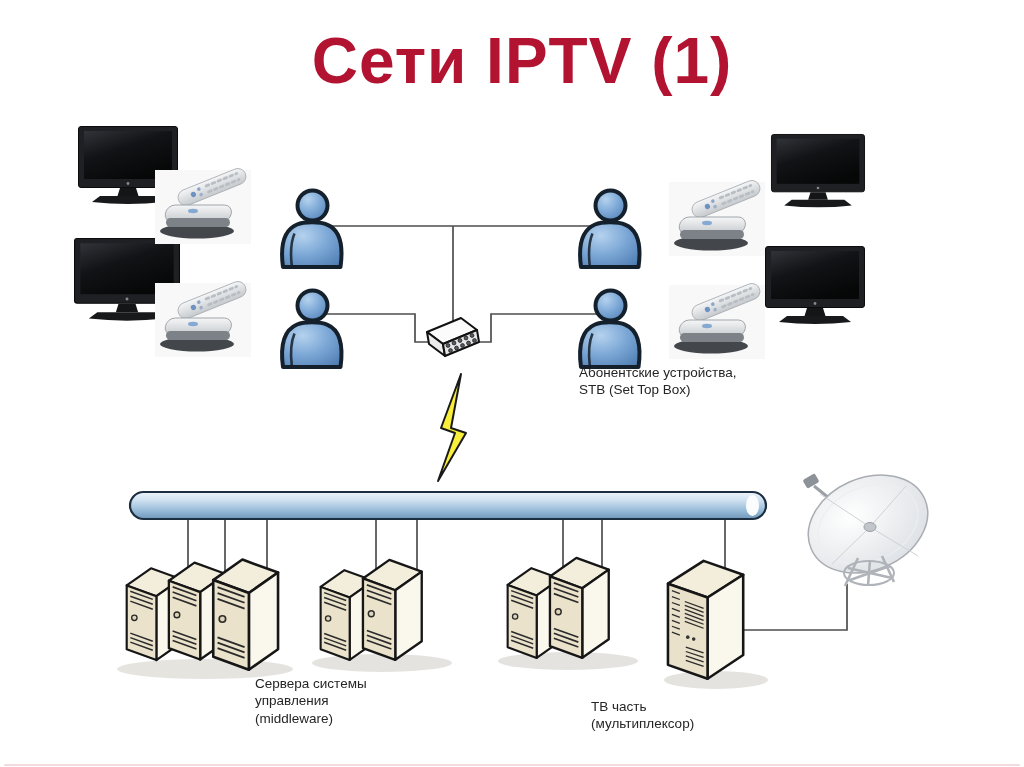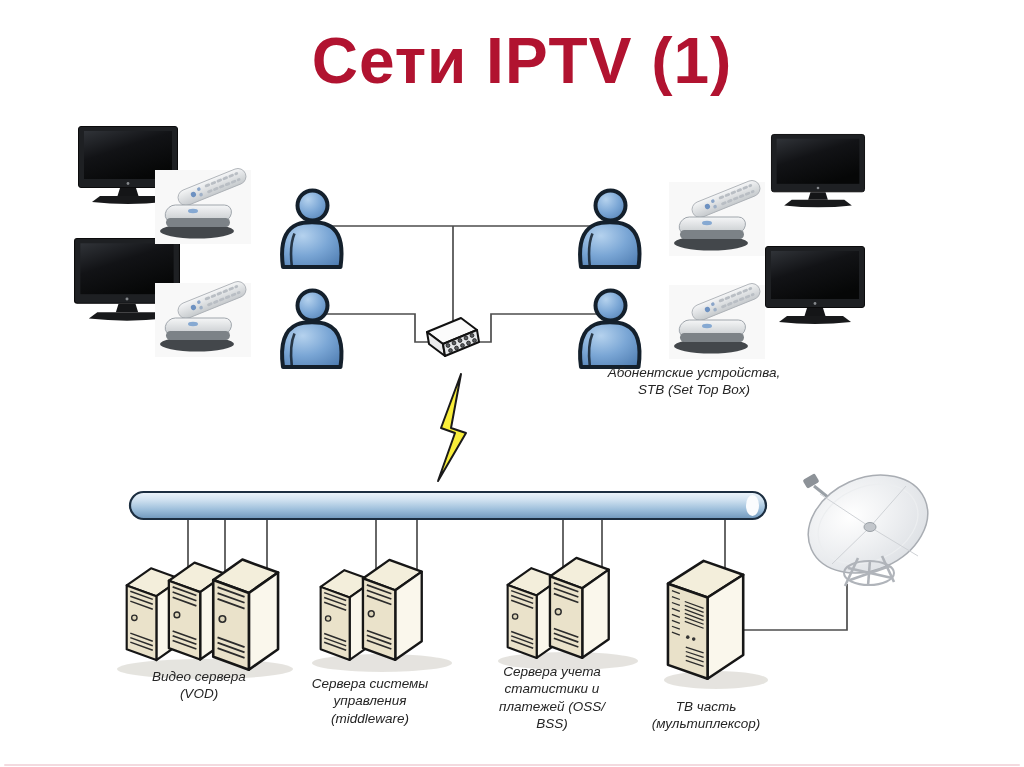--- a/index.html
+++ b/index.html
@@ -1,22 +1,22 @@
 <!DOCTYPE html>
 <html><head>
 <meta charset="utf-8">
 <style>
   html,body{margin:0;padding:0;background:#fff;}
   .slide{position:relative;width:1024px;height:767px;background:#ffffff;overflow:hidden;
          font-family:"Liberation Sans","DejaVu Sans",sans-serif;}
   .title{position:absolute;top:24px;left:10px;width:100%;text-align:center;
          font-size:64px;font-weight:bold;color:#b11330;letter-spacing:1px;}
   .diagram-svg{position:absolute;left:0;top:0;}
-  .lbl{position:absolute;transform:translateX(-50%);text-align:center;
-       font-size:13.5px;line-height:1.28;color:#252525;white-space:pre-line;width:230px;font-style:italic;}
+  .lbl{position:absolute;transform:translateX(-50%);
+       font-size:13.5px;line-height:1.28;color:#252525;white-space:pre-line;width:230px;}
   #lbl-sub{left:694px;top:364px;}
   #lbl-vod{left:199px;top:668px;}
   #lbl-mw{left:370px;top:675px;}
   #lbl-oss{left:552px;top:663px;}
   #lbl-mux{left:706px;top:698px;}
   .corner{position:absolute;width:20px;height:20px;pointer-events:none;}
   .c-tl{left:-9px;top:-9px;border-top:5px solid #b23a48;border-left:5px solid #b23a48;border-top-left-radius:16px;}
   .c-tr{right:-9px;top:-9px;border-top:5px solid #b23a48;border-right:5px solid #b23a48;border-top-right-radius:16px;}
   .c-bl{left:-9px;bottom:-9px;border-bottom:5px solid #b23a48;border-left:5px solid #b23a48;border-bottom-left-radius:16px;}
   .c-br{right:-9px;bottom:-9px;border-bottom:5px solid #b23a48;border-right:5px solid #b23a48;border-bottom-right-radius:16px;}
@@ -231,29 +231,23 @@
     <use href="#tv" transform="translate(771,134) scale(0.94)"></use>
     <use href="#tv" transform="translate(765,246)"></use>
     <use href="#stb" transform="translate(155,170)"></use>
     <use href="#stb" transform="translate(155,283)"></use>
     <use href="#stb" transform="translate(669,182)"></use>
     <use href="#stb" transform="translate(669,285)"></use>
   </svg>
 
   <div class="lbl" id="lbl-sub">Абонентские устройства,
 STB (Set Top Box)</div>
-  <div class="lbl" id="lbl-vod">Видео сервера
-(VOD)</div>
   <div class="lbl" id="lbl-mw">Сервера системы
 управления
 (middleware)</div>
-  <div class="lbl" id="lbl-oss">Сервера учета
-статистики и
-платежей (OSS/
-BSS)</div>
   <div class="lbl" id="lbl-mux">ТВ часть
 (мультиплексор)</div>
 
   <div class="corner c-tl"></div>
   <div class="corner c-tr"></div>
   <div class="corner c-bl"></div>
   <div class="corner c-br"></div>
   <div class="bottom-line"></div>
 </div>
 

